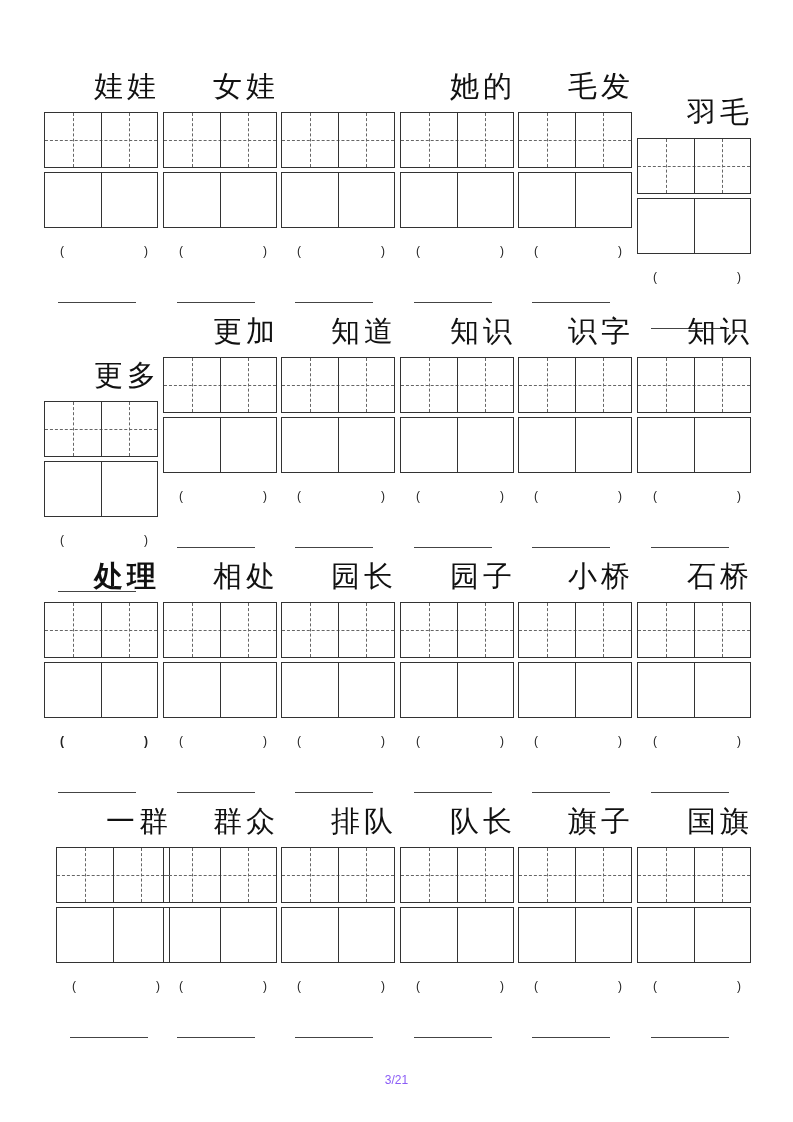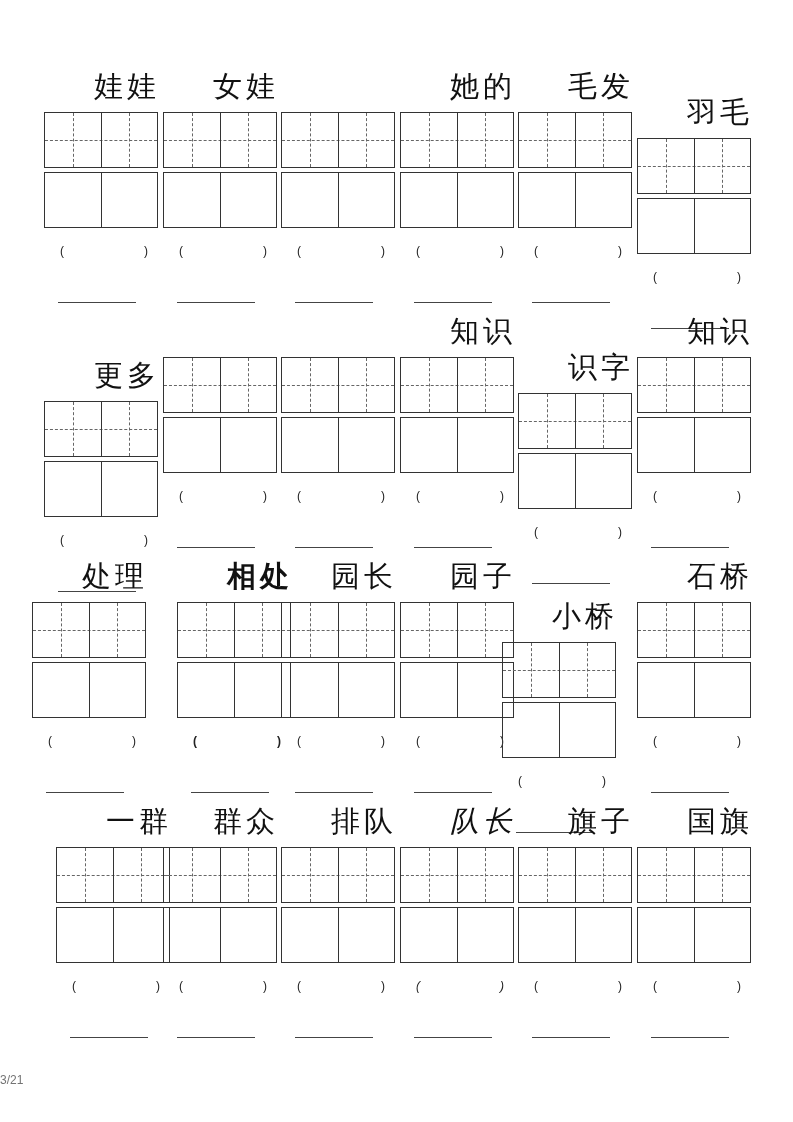--- a/index.html
+++ b/index.html
@@ -21,22 +21,22 @@
   .box .vdash1 { position: absolute; left: 25%; top: 0; bottom: 0; width: 0;
                  border-left: 1px dashed #666; }
   .box .vdash2 { position: absolute; left: 75%; top: 0; bottom: 0; width: 0;
                  border-left: 1px dashed #666; }
   .paren { position: absolute; top: 178px; left: 14px; width: 84px; height: 18px;
            font-family: "Liberation Sans", sans-serif; font-size: 12px; color: #222; }
   .paren .lp { position: absolute; left: 2px; top: 0; }
   .paren .rp { position: absolute; right: -6px; top: 0; }
   .line { position: absolute; top: 236px; left: 14px; width: 78px; height: 0;
           border-top: 1px solid #444; }
-  .footer { position: absolute; top: 1073px; left: 0; width: 793px; text-align: left;
-            font-family: "Liberation Sans", sans-serif; font-size: 12px; color: #737373; }
+  .footer { position: absolute; top: 1073px; left: 0; width: 793px; text-align: center;
+            font-family: "Liberation Sans", sans-serif; font-size: 12px; color: #8b5cf6; }
 </style>
 </head>
 <body>
 
 <div id="sheet">
     <div class="section" style="top: 66px;">
       <div class="cell" style="left: 44px;">
         <div class="word">娃娃</div>
         <div class="box tian">
           <div class="vdash1"></div>
@@ -150,36 +150,38 @@
         <div class="box plain">
           <div class="vmid"></div>
         </div>
         <div class="paren">
           <span class="lp">(</span>
           <span class="rp">)</span>
         </div>
         <div class="line"></div>
       </div>
       <div class="cell" style="left: 163px;">
+        <div class="word">更加</div>
         <div class="box tian">
           <div class="vdash1"></div>
           <div class="vdash2"></div>
           <div class="hdash"></div>
           <div class="vmid"></div>
         </div>
         <div class="box plain">
           <div class="vmid"></div>
         </div>
         <div class="paren">
           <span class="lp">(</span>
           <span class="rp">)</span>
         </div>
         <div class="line"></div>
       </div>
       <div class="cell" style="left: 281px;">
+        <div class="word">知道</div>
         <div class="box tian">
           <div class="vdash1"></div>
           <div class="vdash2"></div>
           <div class="hdash"></div>
           <div class="vmid"></div>
         </div>
         <div class="box plain">
           <div class="vmid"></div>
         </div>
         <div class="paren">
@@ -198,21 +200,21 @@
         </div>
         <div class="box plain">
           <div class="vmid"></div>
         </div>
         <div class="paren">
           <span class="lp">(</span>
           <span class="rp">)</span>
         </div>
         <div class="line"></div>
       </div>
-      <div class="cell" style="left: 518px; margin-top: 36px;">
+      <div class="cell" style="left: 518px;">
         <div class="word">识字</div>
         <div class="box tian">
           <div class="vdash1"></div>
           <div class="vdash2"></div>
           <div class="hdash"></div>
           <div class="vmid"></div>
         </div>
         <div class="box plain">
           <div class="vmid"></div>
         </div>
@@ -234,38 +236,38 @@
           <div class="vmid"></div>
         </div>
         <div class="paren">
           <span class="lp">(</span>
           <span class="rp">)</span>
         </div>
         <div class="line"></div>
       </div>
     </div>
     <div class="section" style="top: 556px;">
-      <div class="cell" style="left: 32px;">
+      <div class="cell" style="left: 44px; font-weight: bold;">
         <div class="word">处理</div>
         <div class="box tian">
           <div class="vdash1"></div>
           <div class="vdash2"></div>
           <div class="hdash"></div>
           <div class="vmid"></div>
         </div>
         <div class="box plain">
           <div class="vmid"></div>
         </div>
         <div class="paren">
           <span class="lp">(</span>
           <span class="rp">)</span>
         </div>
         <div class="line"></div>
       </div>
-      <div class="cell" style="left: 177px; font-weight: bold;">
+      <div class="cell" style="left: 163px;">
         <div class="word">相处</div>
         <div class="box tian">
           <div class="vdash1"></div>
           <div class="vdash2"></div>
           <div class="hdash"></div>
           <div class="vmid"></div>
         </div>
         <div class="box plain">
           <div class="vmid"></div>
         </div>
@@ -302,21 +304,21 @@
         </div>
         <div class="box plain">
           <div class="vmid"></div>
         </div>
         <div class="paren">
           <span class="lp">(</span>
           <span class="rp">)</span>
         </div>
         <div class="line"></div>
       </div>
-      <div class="cell" style="left: 502px; margin-top: 40px;">
+      <div class="cell" style="left: 518px;">
         <div class="word">小桥</div>
         <div class="box tian">
           <div class="vdash1"></div>
           <div class="vdash2"></div>
           <div class="hdash"></div>
           <div class="vmid"></div>
         </div>
         <div class="box plain">
           <div class="vmid"></div>
         </div>
@@ -389,21 +391,21 @@
         </div>
         <div class="box plain">
           <div class="vmid"></div>
         </div>
         <div class="paren">
           <span class="lp">(</span>
           <span class="rp">)</span>
         </div>
         <div class="line"></div>
       </div>
-      <div class="cell" style="left: 400px; font-style: italic;">
+      <div class="cell" style="left: 400px;">
         <div class="word">队长</div>
         <div class="box tian">
           <div class="vdash1"></div>
           <div class="vdash2"></div>
           <div class="hdash"></div>
           <div class="vmid"></div>
         </div>
         <div class="box plain">
           <div class="vmid"></div>
         </div>

